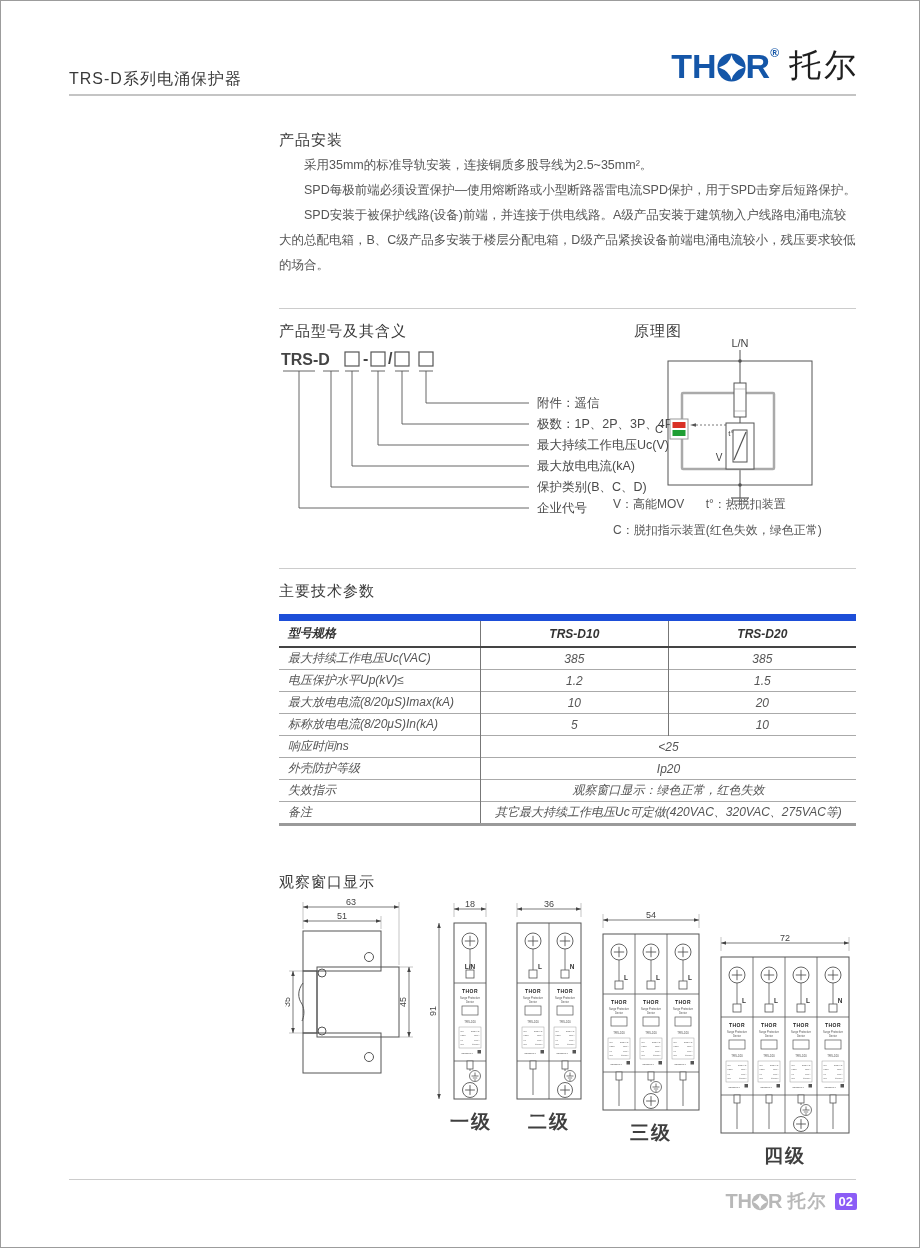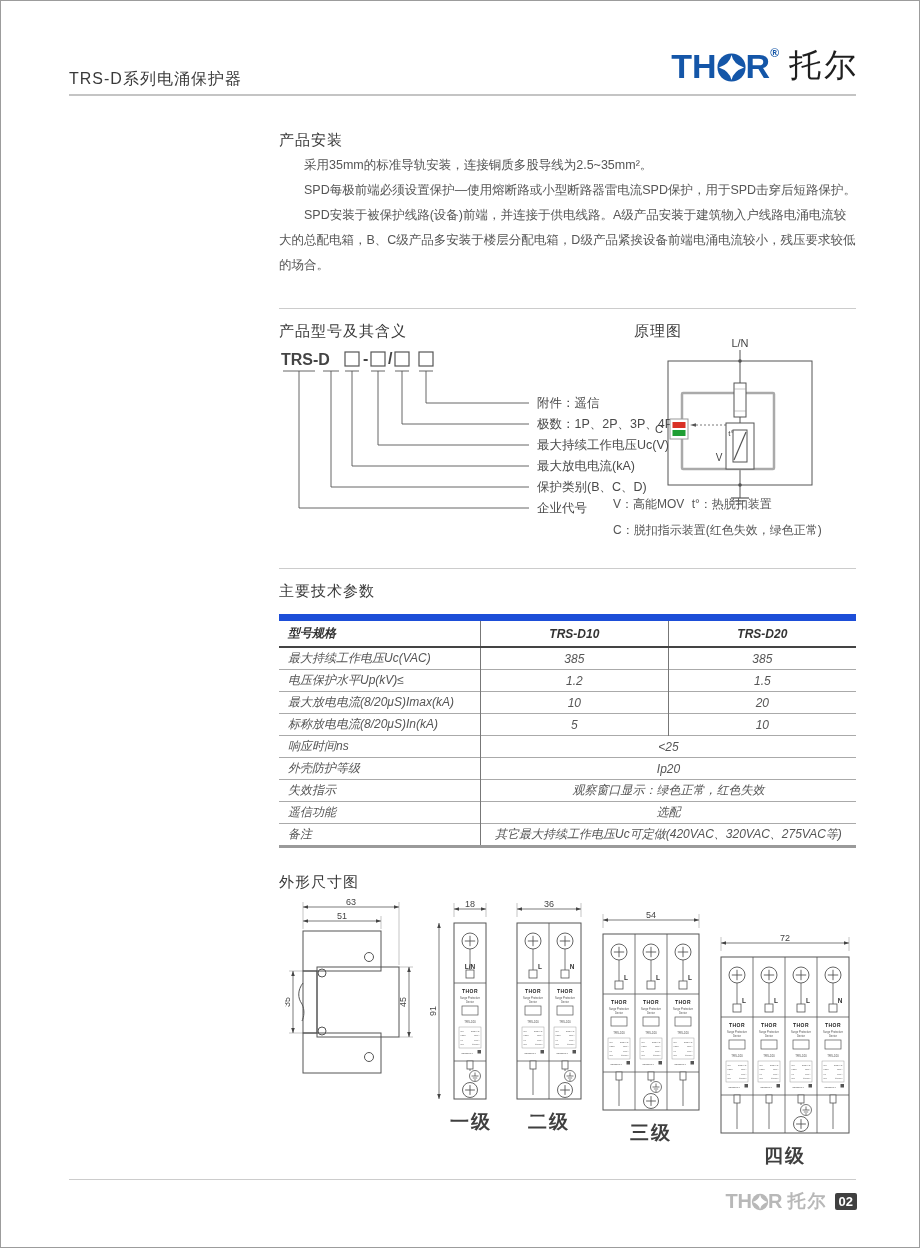--- a/index.html
+++ b/index.html
@@ -35,21 +35,21 @@
   .lbl{font-size:12.5px;fill:#4a4a4a;}
   .legend-row{font-size:12px;color:#555;line-height:26px;}
   
   .stripwrap{position:absolute;text-align:center;}
   .stripcap{font-size:19px;color:#3f3f3f;font-weight:bold;letter-spacing:2px;margin-top:4px;}
   
   .footer-brand{display:flex;align-items:center;color:#b8b8b8;}
   .footer-en{font-size:20px;font-weight:800;letter-spacing:0;display:flex;align-items:center;color:#b8b8b8;}
   .footer-en svg{margin:0 -1px;position:relative;top:1px;}
   .footer-cn{font-size:18px;font-weight:600;margin-left:5px;letter-spacing:2px;}
-  .page-badge{margin-left:7px;background:#404040;color:#fff;font-size:13px;font-weight:bold;
+  .page-badge{margin-left:7px;background:#8b5cf6;color:#fff;font-size:13px;font-weight:bold;
               padding:1px 4px;border-radius:2px;}
 </style>
 </head>
 <body>
 
 <div class="page">
 
   <div class="abs section-title" style="left:68px;top:68px;font-size:16px;">TRS-D系列电涌保护器</div>
 
   <div class="abs logo" style="right:60px;top:48px;">
@@ -133,21 +133,21 @@
     <circle cx="106" cy="150" r="1.8" fill="#555"></circle>
     <line x1="106" y1="150" x2="106" y2="163" class="ln"></line>
     <line x1="97" y1="163" x2="115" y2="163" style="stroke:#555;stroke-width:1.2;"></line>
     <line x1="100.5" y1="166" x2="111.5" y2="166" style="stroke:#555;stroke-width:1;"></line>
     <line x1="103.5" y1="169" x2="108.5" y2="169" style="stroke:#555;stroke-width:1;"></line>
   </svg>
 
   <div class="abs" style="left:612px;top:490px;">
     <div class="legend-row">
       <span>V：高能MOV</span>
-      <span style="margin-left:4px;">t°：热脱扣装置</span>
+      <span style="margin-left:18px;">t°：热脱扣装置</span>
     </div>
     <div class="legend-row">
       <span>C：脱扣指示装置(红色失效，绿色正常)</span>
     </div>
   </div>
 
   <div class="abs rule" style="left:278px;top:567px;width:577px;"></div>
 
   <div class="abs section-title" style="left:278px;top:581px;">主要技术参数</div>
 
@@ -186,31 +186,27 @@
         </tr>
         <tr>
           <td class="param">外壳防护等级</td>
           <td class="val" colspan="2">Ip20</td>
         </tr>
         <tr>
           <td class="param">失效指示</td>
           <td class="val" colspan="2">观察窗口显示：绿色正常，红色失效</td>
         </tr>
         <tr>
-          <td class="param">遥信功能</td>
-          <td class="val" colspan="2">选配</td>
-        </tr>
-        <tr>
           <td class="param">备注</td>
           <td class="val" colspan="2">其它最大持续工作电压Uc可定做(420VAC、320VAC、275VAC等)</td>
         </tr>
       </tbody>
   </table>
 
-  <div class="abs section-title" style="left:278px;top:872px;">外形尺寸图</div>
+  <div class="abs section-title" style="left:278px;top:872px;">观察窗口显示</div>
 
   <svg class="abs" style="left:284px;top:896px;" width="150" height="192" viewBox="0 0 150 192">
     <line x1="18" y1="10" x2="114" y2="10" class="dim"></line>
     <polygon points="18,10 23,8.2 23,11.8" fill="#444"></polygon>
       <polygon points="114,10 109,8.2 109,11.8" fill="#444"></polygon>
     <text x="66" y="7.5" class="dimt">63</text>
     <line x1="18" y1="24" x2="96" y2="24" class="dim"></line>
     <polygon points="18,24 23,22.2 23,25.8" fill="#444"></polygon>
       <polygon points="96,24 91,22.2 91,25.8" fill="#444"></polygon>
     <text x="57" y="21.5" class="dimt">51</text>

